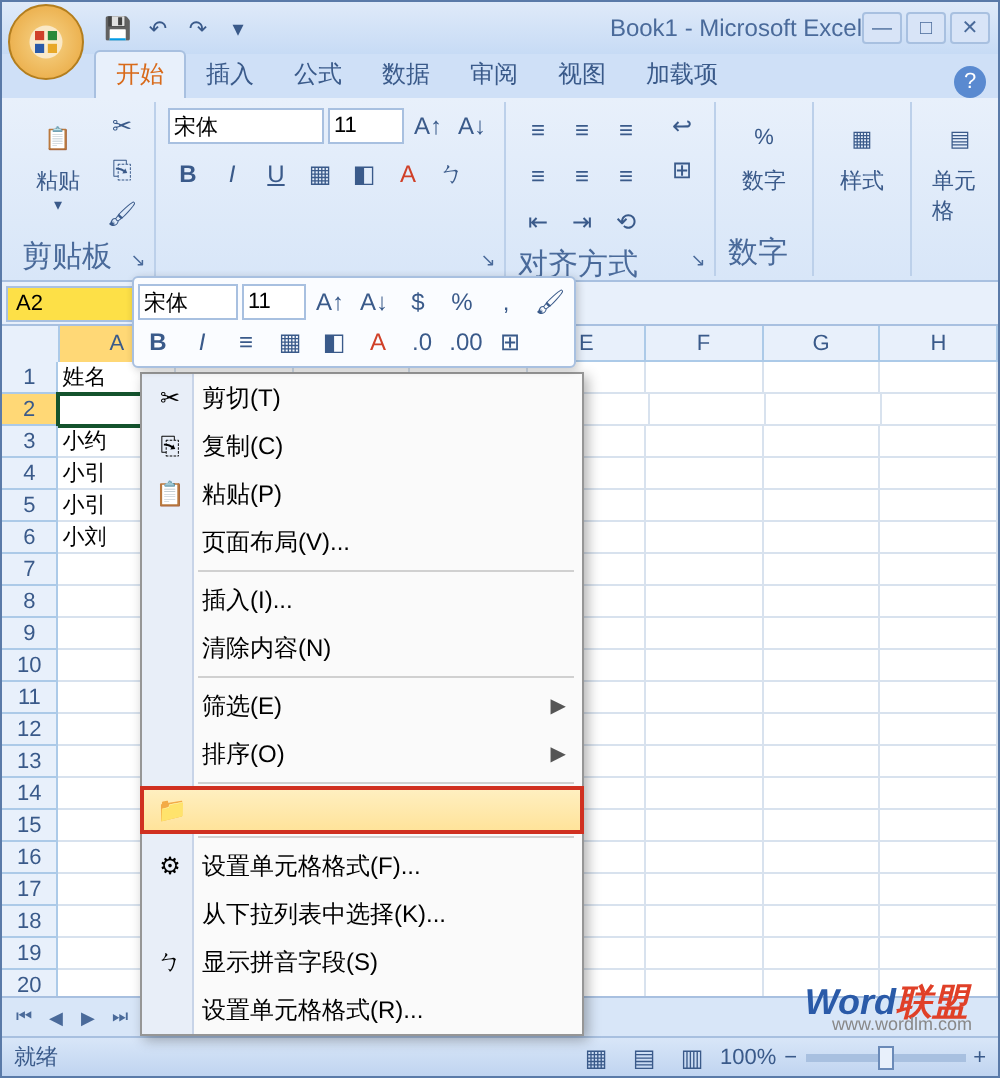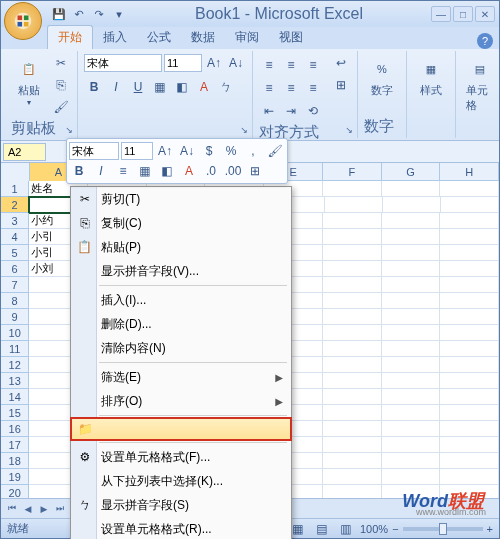--- a/index.html
+++ b/index.html
@@ -3,42 +3,42 @@
 <meta charset="utf-8">
 <style>
 * { margin: 0; padding: 0; box-sizing: border-box; font-family: "Microsoft YaHei", sans-serif; }
 body { width: 500px; height: 539px; overflow: hidden; background: #fff; position: relative; }
 .window { width: 500px; height: 539px; border: 1px solid #5a7aa8; background: #cfe0f7; display: flex; flex-direction: column; }
 .titlebar { height: 26px; background: linear-gradient(#dfeaf9,#c7dbf5); display: flex; align-items: center; padding: 0 4px; }
 .office-btn { width: 38px; height: 38px; border-radius: 50%; background: radial-gradient(#f7d58a,#e8a43a); border: 1px solid #b37e1e; position: absolute; top: 2px; left: 4px; z-index: 10; display:flex; align-items:center; justify-content:center; }
 .office-btn svg { width:22px; height:22px; }
 .qat { margin-left: 46px; display: flex; gap: 4px; align-items: center; }
 .qat-btn { width: 16px; height: 16px; display:flex; align-items:center; justify-content:center; font-size:11px; color:#3a5a8a; }
-.title-text { flex: 1; text-align: center; font-size: 16px; color: #4a6a9a; }
+.title-text { flex: 1; text-align: right; font-size: 12px; color: #4a6a9a; }
 .win-ctrls { display: flex; gap: 2px; }
 .win-ctrls div { width: 20px; height: 16px; background: #d8e4f7; border: 1px solid #a8c0e0; border-radius: 2px; font-size:10px; display:flex; align-items:center; justify-content:center; color:#4a6a9a; }
 .ribbon-tabs { height: 22px; display: flex; align-items: flex-end; padding-left: 46px; background: #cfe0f7; }
 .tab { padding: 3px 10px; font-size: 12px; color: #3a5a8a; cursor: pointer; }
 .tab.active { background: #e8f0fb; border: 1px solid #a8c0e0; border-bottom: none; border-radius: 3px 3px 0 0; color: #d86a1a; }
 .help-btn { margin-left:auto; margin-right:6px; width:16px; height:16px; border-radius:50%; background:#5a8ad0; color:#fff; font-size:11px; display:flex; align-items:center; justify-content:center; }
 .ribbon { height: 92px; background: linear-gradient(#e8f0fb,#d8e6f8); border-bottom: 1px solid #a8c0e0; display: flex; padding: 2px 4px; }
 .ribbon-group { border-right: 1px solid #bcd0ea; padding: 2px 6px; display: flex; flex-direction: column; position: relative; }
 .group-label { font-size: 15px; color: #4a6a9a; text-align: left; margin-top: auto; padding-top:2px; }
 .group-content { display: flex; gap: 4px; flex:1; }
 .big-btn { display: flex; flex-direction: column; align-items: center; font-size: 11px; color: #3a5a8a; padding: 2px 4px; }
 .big-btn-icon { width: 28px; height: 28px; display:flex; align-items:center; justify-content:center; }
 .font-top { display:flex; gap:2px; align-items:center; margin-bottom:2px; }
 .font-select { width:78px; height:18px; border:1px solid #a8c0e0; background:#fff; font-size:11px; padding:0 2px; display:flex; align-items:center; }
 .size-select { width:38px; height:18px; border:1px solid #a8c0e0; background:#fff; font-size:11px; padding:0 2px; display:flex; align-items:center; }
 .btn-row { display:flex; gap:2px; margin-top:2px; }
 .btn-small { width:20px; height:20px; border:1px solid transparent; display:flex; align-items:center; justify-content:center; font-size:12px; color:#3a5a8a; }
 .align-grid { display:flex; flex-direction:column; gap:1px; }
 .dialog-launcher { position:absolute; bottom:2px; right:2px; width:12px; height:12px; font-size:9px; color:#4a6a9a; display:flex; align-items:center; justify-content:center; }
 .formula-bar { height: 22px; background: #e8f0fb; border-bottom: 1px solid #a8c0e0; display: flex; align-items: center; padding:0 2px; }
-.name-box { width:43px; height:18px; border:1px solid #a8c0e0; background:#fef9c3; font-size:11px; padding:0 4px; display:flex; align-items:center; }
+.name-box { width:64px; height:18px; border:1px solid #a8c0e0; background:#fde047; font-size:11px; padding:0 4px; display:flex; align-items:center; }
 .mini-toolbar { position:absolute; top:138px; left:66px; z-index:50; background:#fafcff; border:1px solid #a8c0e0; border-radius:3px; padding:2px; box-shadow:1px 1px 4px rgba(0,0,0,.2); }
 .mini-row { display:flex; gap:2px; align-items:center; }
 .mini-font { width:50px; height:18px; border:1px solid #a8c0e0; background:#fff; font-size:11px; padding:0 2px; }
 .mini-size { width:32px; height:18px; border:1px solid #a8c0e0; background:#fff; font-size:11px; padding:0 2px; }
 .mini-btn { width:20px; height:20px; display:flex; align-items:center; justify-content:center; font-size:12px; color:#3a5a8a; }
 .context-menu { position:absolute; top:186px; left:70px; width:222px; z-index:49; background:#fafafa; border:1px solid #969696; box-shadow:2px 2px 6px rgba(0,0,0,.3); }
 .menu-item { height:24px; display:flex; align-items:center; font-size:12px; padding:0 8px 0 30px; position:relative; }
 .menu-item.highlighted { background:linear-gradient(#ffefc0,#ffe39a); border:2px solid #d03020; margin:-1px; }
 .menu-icon { position:absolute; left:6px; width:16px; height:16px; display:flex; align-items:center; justify-content:center; font-size:12px; }
 .menu-arrow { margin-left:auto; font-size:10px; color:#555; }
@@ -98,20 +98,21 @@
     </div>
   </div>
 
   <div class="ribbon-tabs">
     <div class="tab active">开始</div>
     <div class="tab">插入</div>
     <div class="tab">公式</div>
     <div class="tab">数据</div>
     <div class="tab">审阅</div>
     <div class="tab">视图</div>
+    <div class="tab">加载项</div>
     <div class="help-btn">?</div>
   </div>
 
   <div class="ribbon">
     <div class="ribbon-group">
       <div class="group-content">
         <div class="big-btn">
           <div class="big-btn-icon">📋</div>
           <span>粘贴</span>
           <span style="font-size:8px">▾</span>
@@ -511,28 +512,25 @@
     </div>
   <div class="menu-item">
       <span class="menu-icon">⎘</span>
       <span>复制(C)</span>
     </div>
   <div class="menu-item">
       <span class="menu-icon">📋</span>
       <span>粘贴(P)</span>
     </div>
   <div class="menu-item">
-      <span>显示拼音字段(V)...</span>
+      <span>页面布局(V)...</span>
     </div>
   <div class="menu-sep"></div>
   <div class="menu-item">
       <span>插入(I)...</span>
-    </div>
-  <div class="menu-item">
-      <span>删除(D)...</span>
     </div>
   <div class="menu-item">
       <span>清除内容(N)</span>
     </div>
   <div class="menu-sep"></div>
   <div class="menu-item">
       <span>筛选(E)</span>
       <span class="menu-arrow">▶</span>
     </div>
   <div class="menu-item">

